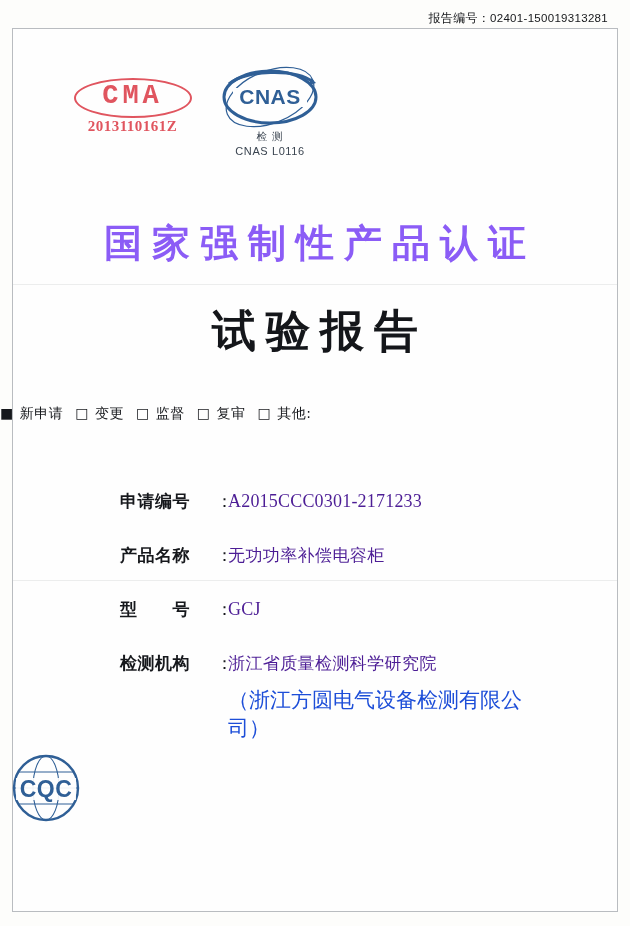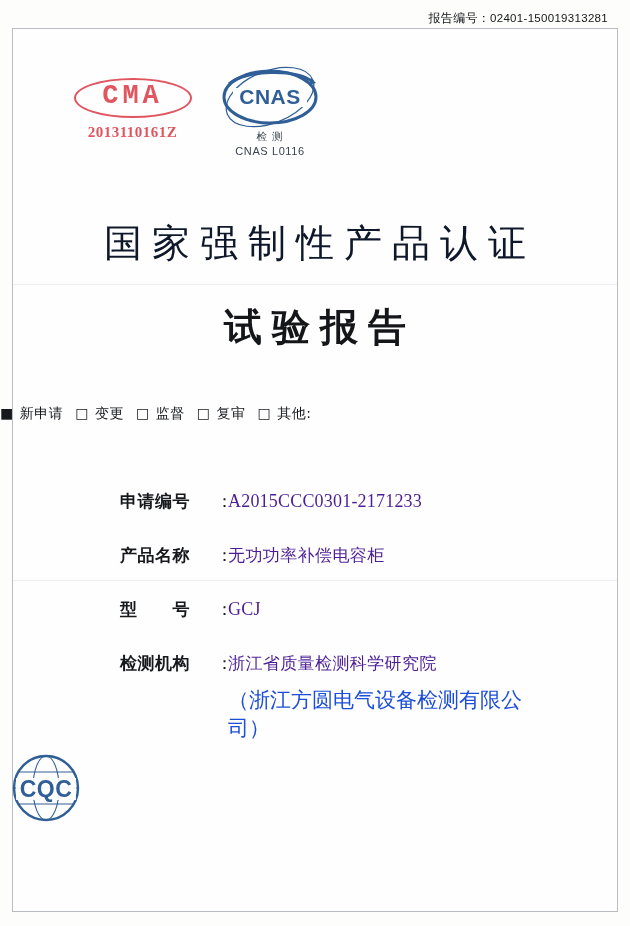--- a/index.html
+++ b/index.html
@@ -90,21 +90,20 @@
     top: 3px;
     width: 118px;
     text-align: center;
     font-family: Liberation Mono, monospace;
     font-weight: bold;
     font-size: 27px;
     letter-spacing: 4px;
     color: #e0555f;
   }
   .cma-code {
-    margin-top: 6px;
     font-family: "Liberation Serif", serif;
     font-weight: bold;
     font-size: 15px;
     letter-spacing: 0.5px;
     color: #e0555f;
   }
 
   
   .cnas-block {
     position: absolute;
@@ -136,33 +135,33 @@
 
   
   .title-main {
     position: absolute;
     left: 0;
     top: 218px;
     width: 630px;
     text-align: center;
     font-family: "DejaVu Serif", serif;
     font-size: 38px;
-    font-weight: normal;
+    font-weight: bold;
     letter-spacing: 10px;
-    color: #0f172a;
+    color: #8b5cf6;
     text-indent: 10px;
   }
   .title-sub {
     position: absolute;
     left: 0;
     top: 302px;
     width: 630px;
     text-align: center;
     font-family: "DejaVu Serif", serif;
-    font-size: 38px;
+    font-size: 44px;
     font-weight: bold;
     letter-spacing: 10px;
     color: #14161a;
     text-indent: 10px;
   }
 
   
   .checkrow {
     position: absolute;
     left: 0;

